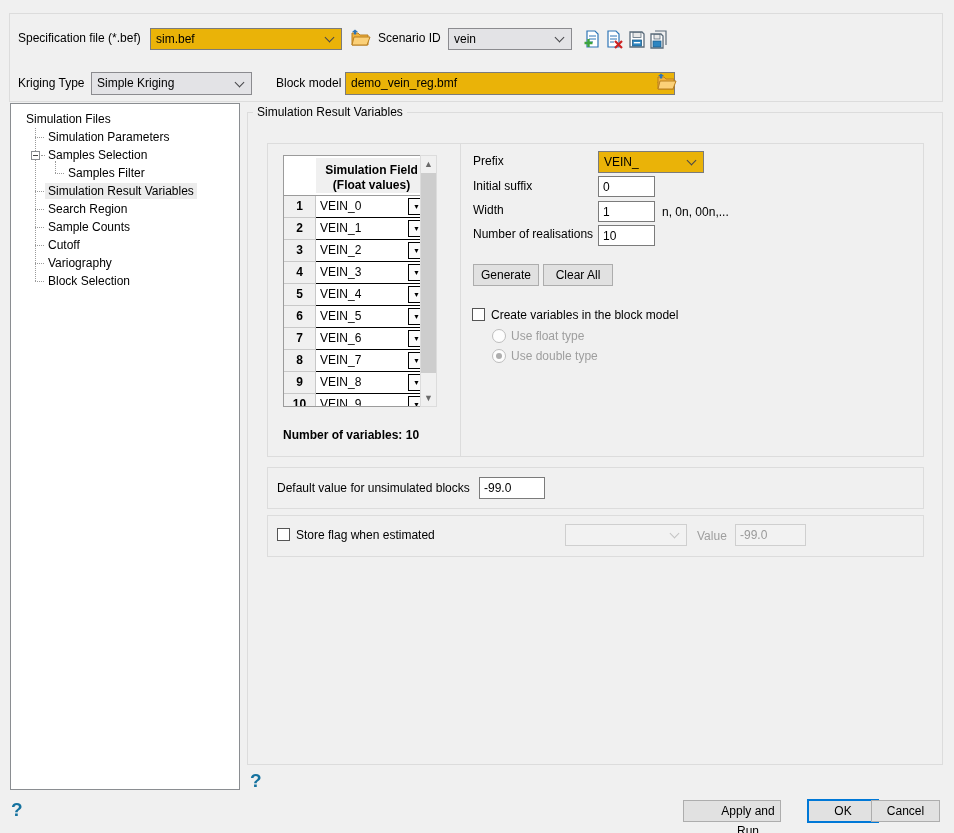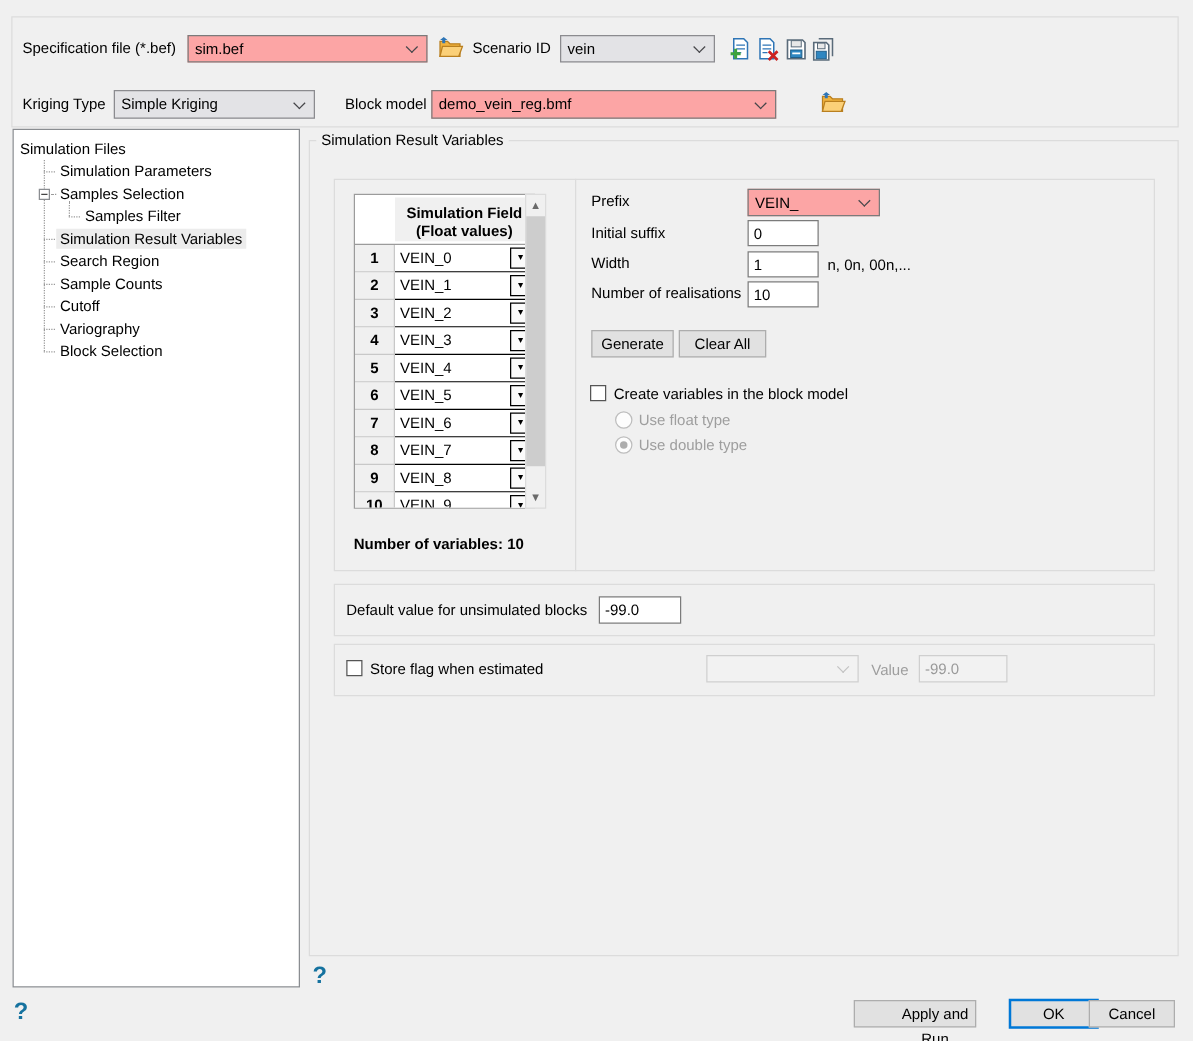--- a/index.html
+++ b/index.html
@@ -3,21 +3,21 @@
 <meta charset="utf-8">
 <style>
   * { margin:0; padding:0; box-sizing:border-box; }
   html,body { width:954px; height:833px; }
   body { font-family:"Liberation Sans", sans-serif; font-size:12px; color:#000; background:#f0f0f0; }
   .screen { position:relative; width:954px; height:833px; background:#f0f0f0; overflow:hidden; }
   .lbl { position:absolute; line-height:15px; white-space:nowrap; }
   .panel { position:absolute; border:1px solid #dcdcdc; background:#f0f0f0; }
 
   
-  .combo { position:absolute; height:22px; border:1px solid #7b7b7b; background:#fca5a5; line-height:20px; padding:0 20px 0 5px; white-space:nowrap; overflow:hidden; }
+  .combo { position:absolute; height:22px; border:1px solid #7b7b7b; background:#eab308; line-height:20px; padding:0 20px 0 5px; white-space:nowrap; overflow:hidden; }
   .combo.gray { background:#e3e3e6; border-color:#8b8b8f; }
   .combo.disabled { background:#f2f2f2; border-color:#cfcfcf; color:#9a9a9a; }
   .chev { position:absolute; right:8px; top:50%; width:7px; height:7px; margin-top:-5px;
           border-right:1.4px solid #46464a; border-bottom:1.4px solid #46464a; transform:rotate(45deg); }
   .combo.disabled .chev { border-color:#c3c3c3; }
   .tinput { position:absolute; height:21px; border:1px solid #7b7b7b; background:#fff; padding:0 4px; font:12px "Liberation Sans", sans-serif; color:#000; }
   .tinput.disabled { background:#f2f2f2; border-color:#cfcfcf; color:#9a9a9a; }
 
   
   .btn { position:absolute; height:22px; background:#e1e1e1; border:1px solid #adadad; font:12px "Liberation Sans", sans-serif; text-align:center; line-height:20px; cursor:default; }
@@ -25,21 +25,21 @@
 
   
   .groupbox { position:absolute; border:1px solid #dcdcdc; }
   .grouptitle { position:absolute; background:#f0f0f0; padding:0 4px; line-height:14px; z-index:3; white-space:nowrap; }
 
   
   .treebox { position:absolute; left:10px; top:103px; width:230px; height:687px; background:#fff; border:1px solid #8a8d91; padding-top:6px; overflow:hidden; }
   .treerow { position:relative; height:18px; line-height:18px; white-space:nowrap; }
   .treerow .tlabel { padding:1px 3px; }
   .treerow .tlabel.sel { background:#ececec; }
-  .treerow.d0 { padding-left:2px; }
+  .treerow.d0 { padding-left:12px; }
   .treerow.d1 { padding-left:34px; }
   .treerow.d2 { padding-left:54px; }
   .treerow.d1::before, .treerow.d2::before { content:""; position:absolute; top:9px; border-top:1px dotted #9a9a9a; }
   .treerow.d1::before { left:24px; width:9px; }
   .treerow.d2::before { left:44px; width:9px; }
   .treerow.exp::before { left:30px; width:4px; }
   .vline { position:absolute; border-left:1px dotted #9a9a9a; width:0; }
   .expander { position:absolute; left:20px; top:47px; width:9px; height:9px; background:#fff; border:1px solid #8a8d91; z-index:2; }
   .expander::after { content:""; position:absolute; left:1px; top:3px; width:5px; border-top:1px solid #444; }
 
@@ -116,21 +116,21 @@
     <rect x="4" y="11" width="8" height="6" fill="#2e86c1" stroke="#1f5e8a" stroke-width="0.8"></rect>
   </svg>
 
   <span class="lbl" style="left:18px; top:76px;">Kriging Type</span>
   <div class="combo gray" style="left:91px; top:72px; width:161px; height:23px; line-height:21px;">
     <span>Simple Kriging</span>
     <span class="chev"></span>
   </div>
 
   <span class="lbl" style="left:276px; top:76px;">Block model</span>
-  <div class="combo" style="left:345px; top:72px; width:276px; height:23px; line-height:21px;">
+  <div class="combo" style="left:345px; top:72px; width:330px; height:23px; line-height:21px;">
     <span>demo_vein_reg.bmf</span>
     <span class="chev"></span>
   </div>
 
   <svg class="icon" style="left:656px; top:73px;" width="21" height="19" viewBox="0 0 21 19">
     <path d="M2 6 L2 16 L18 16 L18 6 L10 6 L8 4 L2 4 Z" fill="#f2b33d" stroke="#b97f1f" stroke-width="1"></path>
     <path d="M4 8 L20 8 L17 16 L2 16 Z" fill="#fbd078" stroke="#b97f1f" stroke-width="1"></path>
     <path d="M4 3 L7 0.5 L10 3 L8.2 3 L8.2 5.5 L5.8 5.5 L5.8 3 Z" fill="#2e75b6" transform="translate(-2,0)"></path>
   </svg>
 

